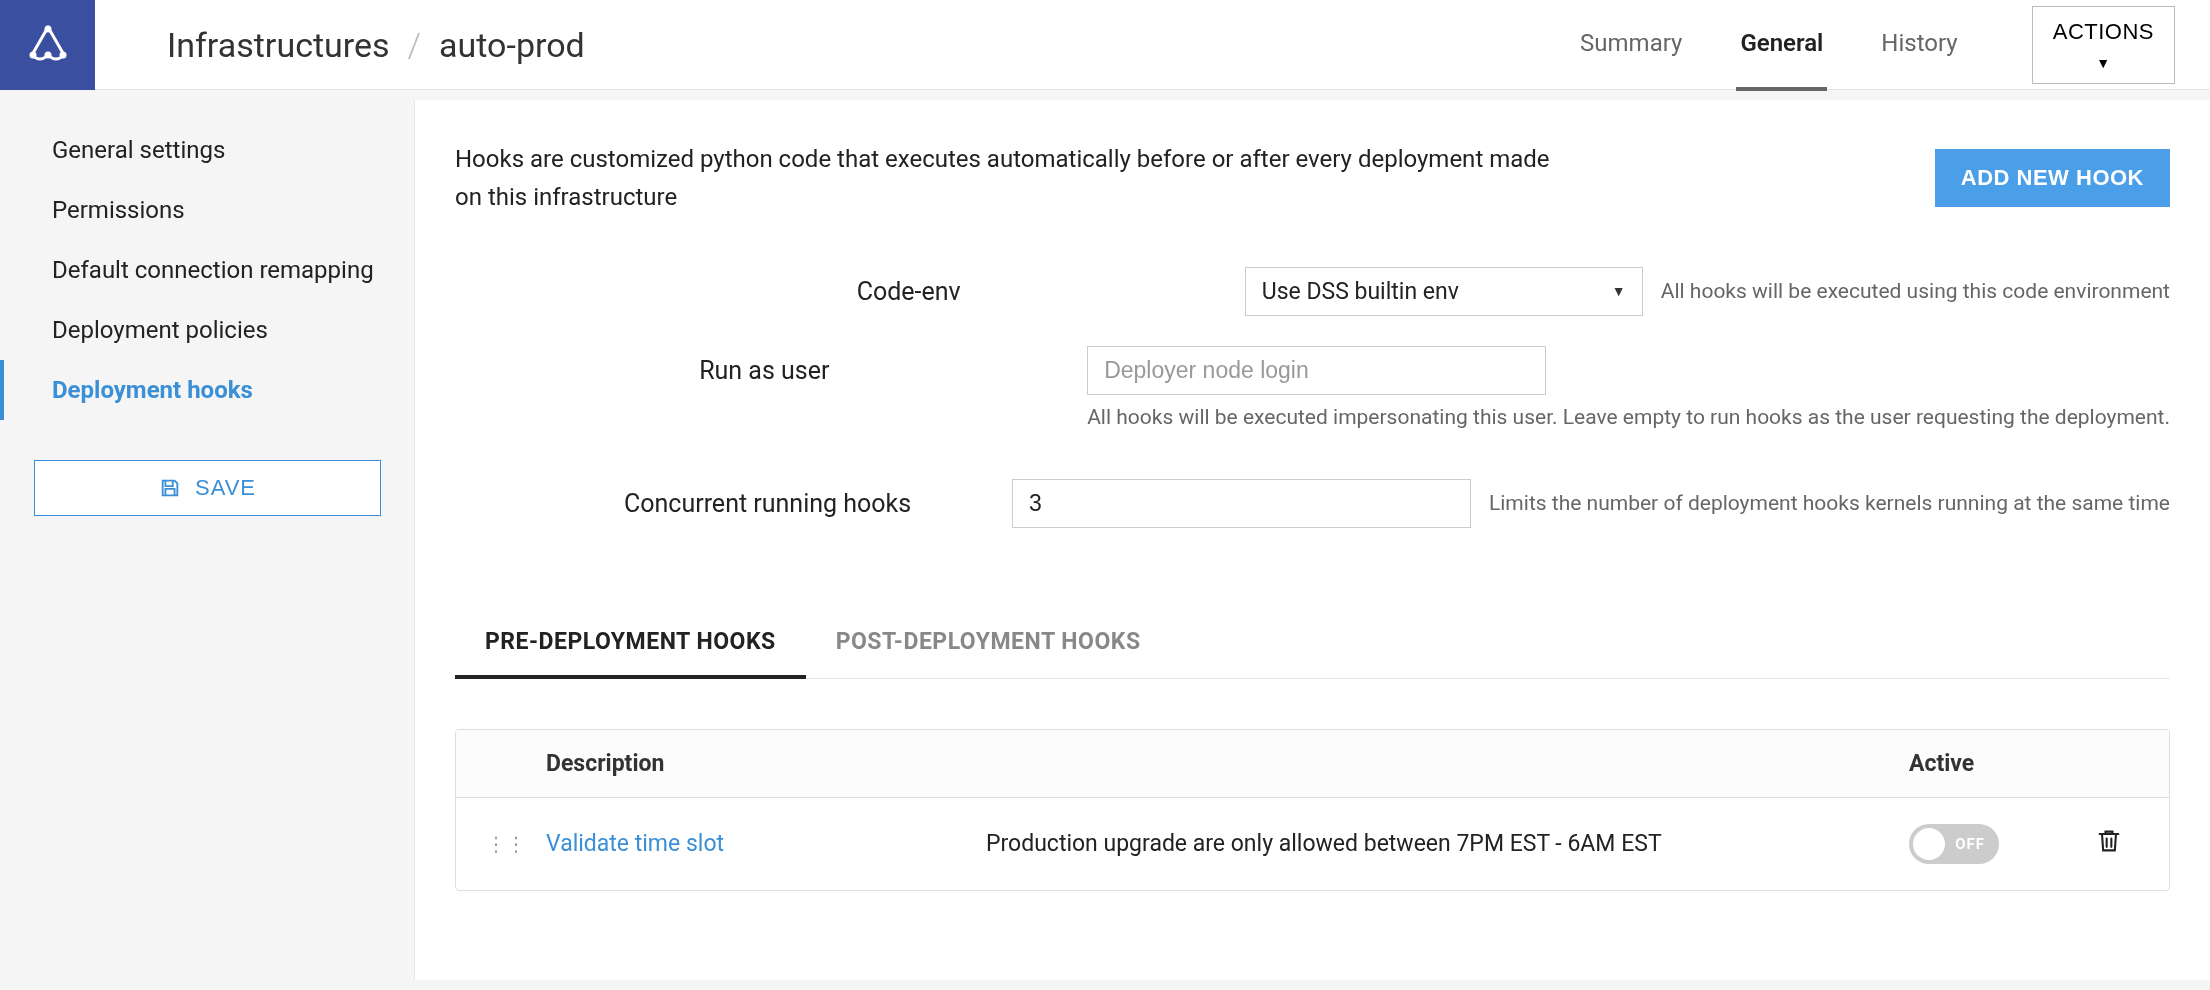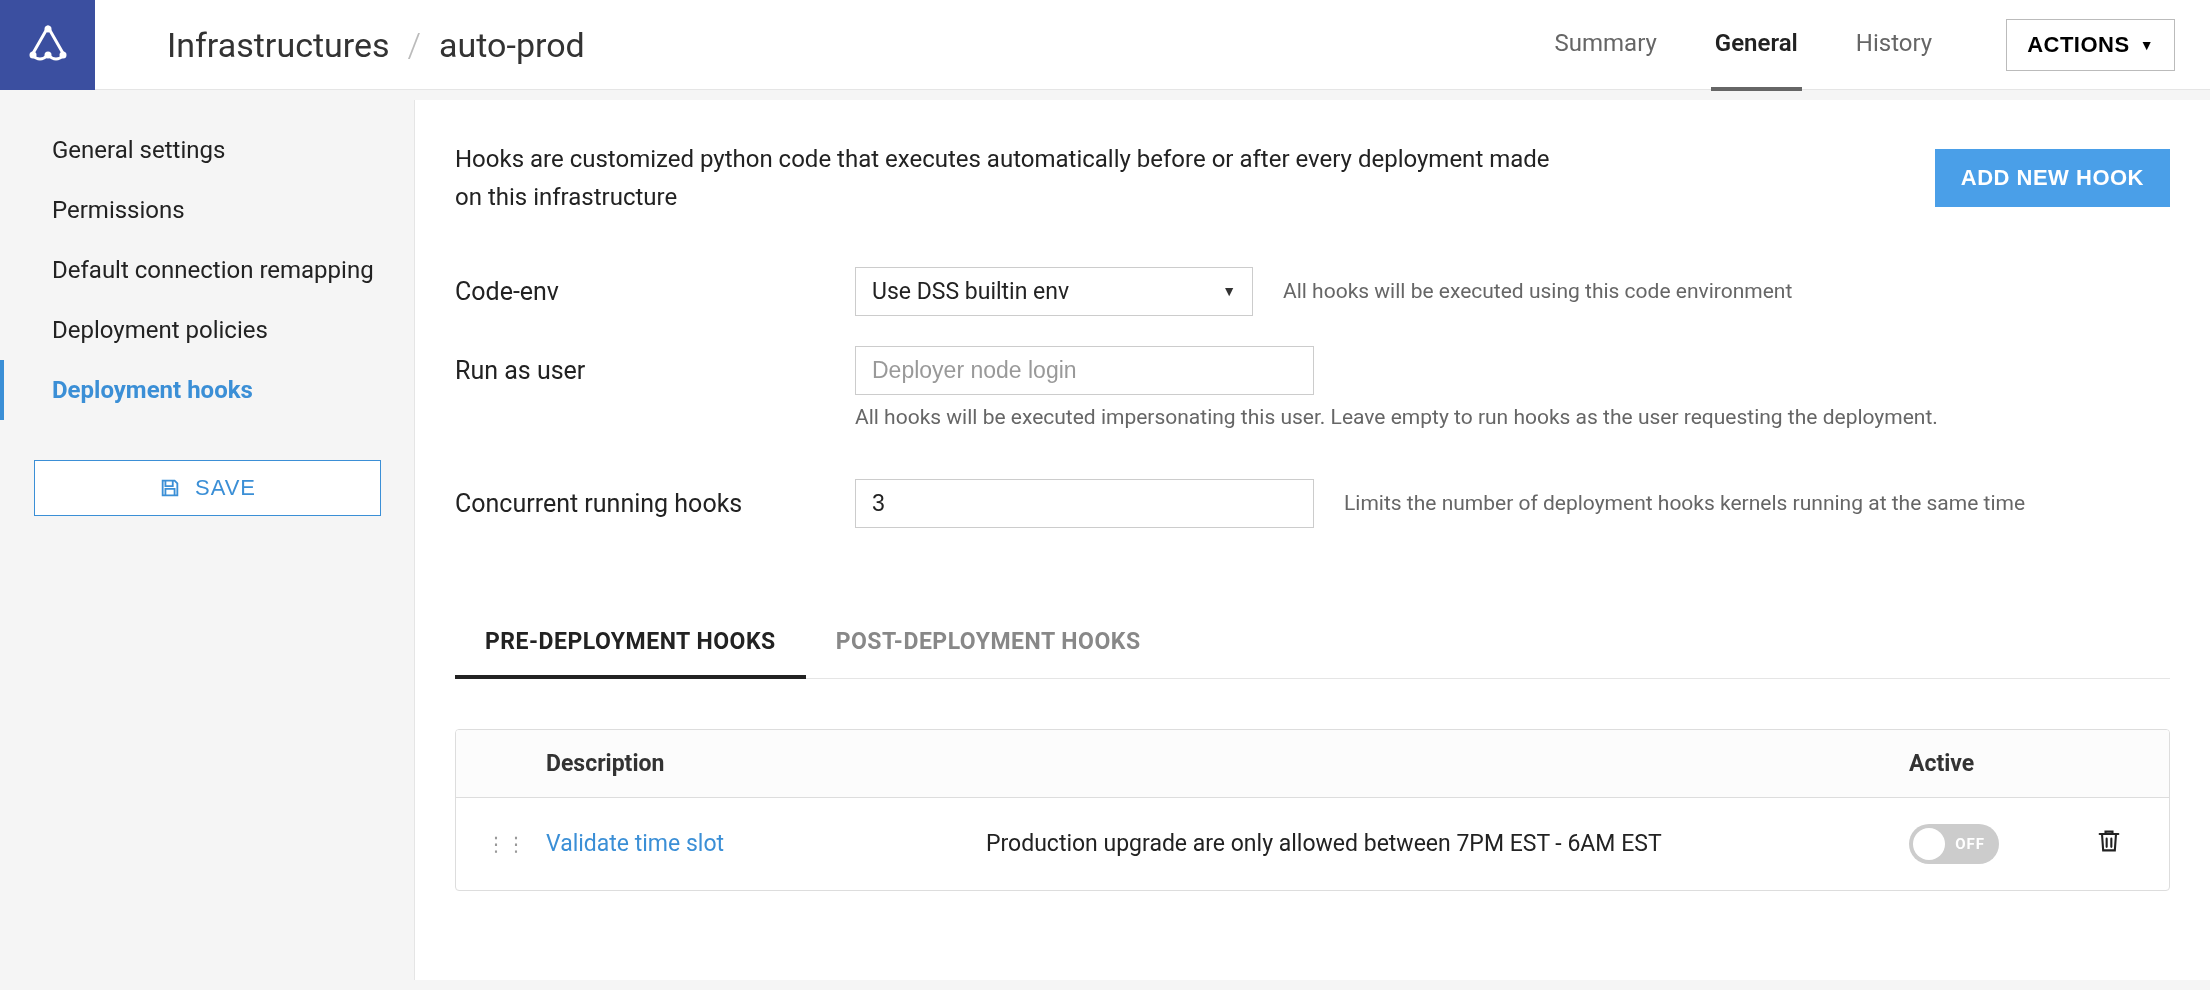--- a/index.html
+++ b/index.html
@@ -56,30 +56,31 @@
   }
   .top-tab.active {
     color: #222;
     font-weight: 600;
     border-bottom: 4px solid #666;
   }
   .actions-btn {
     border: 1px solid #bbb;
     background: #fff;
     font-size: 22px;
-    font-weight: 700;
+    font-weight: 400;
     padding: 12px 20px;
     display: flex;
     align-items: center;
     gap: 10px;
     cursor: pointer;
     margin-left: 20px;
     margin-right: 15px;
     align-self: center;
     letter-spacing: 0.5px;
+    flex-direction: column;
   }
   .actions-btn .caret { font-size: 14px; }
   
   .body-row { display: flex; }
   .sidebar {
     width: 415px;
     flex-shrink: 0;
     padding-top: 30px;
   }
   .side-item {
@@ -138,21 +139,22 @@
     font-size: 22px;
     letter-spacing: 0.5px;
     border: none;
     padding: 16px 26px;
     cursor: pointer;
   }
   .form-row {
     display: flex;
     align-items: center;
     margin-bottom: 30px;
-    gap: 30px;
+    gap: 18px;
+    justify-content: flex-end;
   }
   .form-row.align-top { align-items: flex-start; }
   .form-label {
     width: 370px;
     font-size: 25px;
     color: #222;
     flex-shrink: 0;
   }
   .form-control-col { display: flex; flex-direction: column; }
   .select-box {

